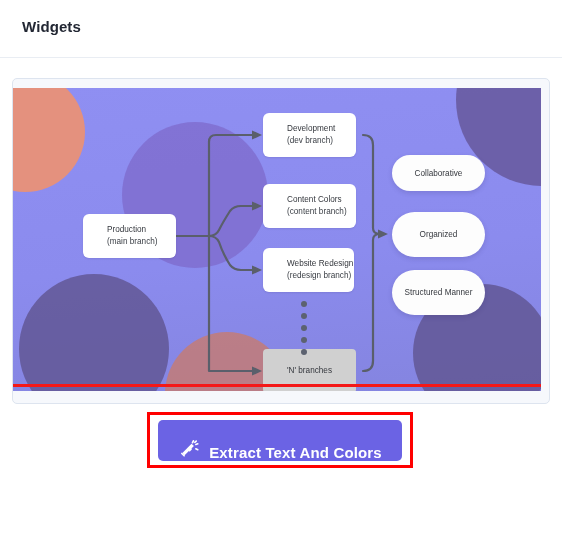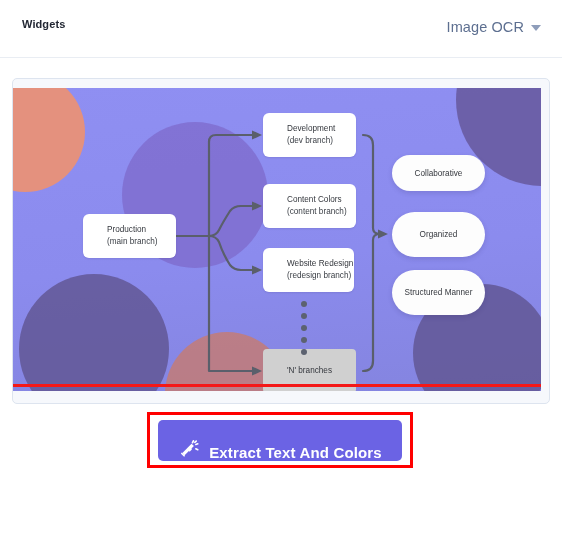--- a/index.html
+++ b/index.html
@@ -14,21 +14,21 @@
 
   
   .header{
     position:absolute;left:0;top:0;width:562px;height:58px;
     box-sizing:border-box;
     border-bottom:1px solid #e9edf3;
     background:#fff;
   }
   .header-title{
     position:absolute;left:22px;top:18px;
-    font-size:11px;font-weight:bold;color:#222733;
+    font-size:15px;font-weight:bold;color:#222733;
     letter-spacing:.1px;
   }
   .header-right{
     position:absolute;right:21px;top:19px;
     display:flex;align-items:center;gap:7px;
     cursor:pointer;
   }
   .header-right-label{
     font-size:14.5px;color:#5d6f90;letter-spacing:.1px;
   }
@@ -141,24 +141,20 @@
   }
   .wand{display:block;}
 </style>
 </head>
 <body>
 
 <div class="app">
 
   <div class="header">
     <div class="header-title">Widgets</div>
-    <div class="header-right">
-      <span class="header-right-label">Image OCR</span>
-      <span class="caret"></span>
-    </div>
   </div>
 
   <div class="card">
     <div class="img-wrap">
       <div class="canvas">
 
         <div class="blob blob-orange-tl"></div>
         <div class="blob blob-purple-tc"></div>
         <div class="blob blob-purple-tr"></div>
         <div class="blob blob-purple-bl"></div>

